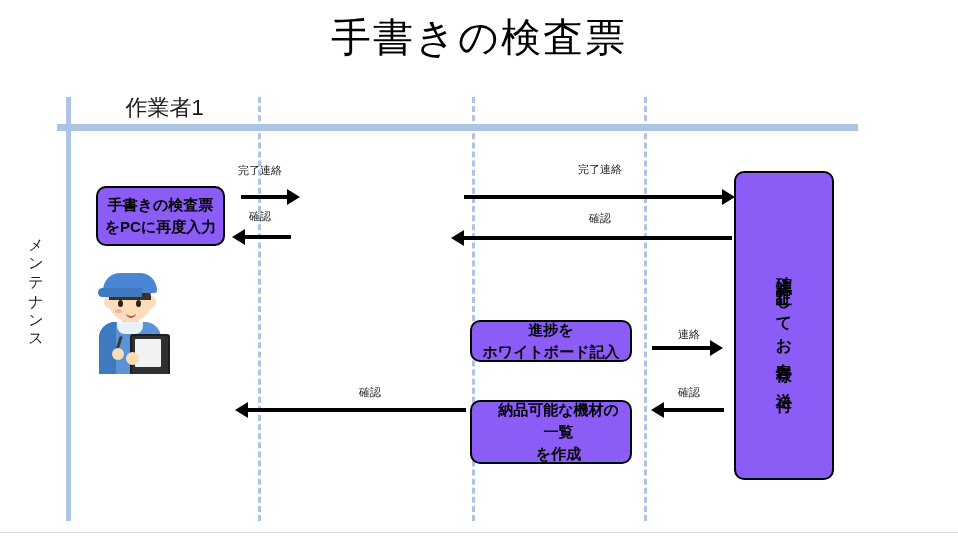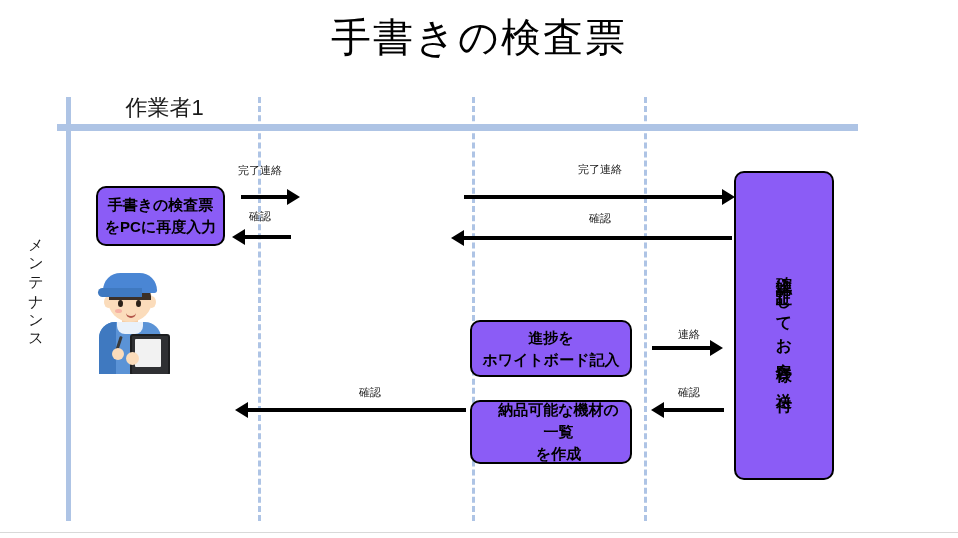--- a/index.html
+++ b/index.html
@@ -253,21 +253,21 @@
     <div class="w-part w-clipboard"></div>
     <div class="w-part w-clip-paper"></div>
     <div class="w-part w-hand-l"></div>
     <div class="w-part w-hand-r"></div>
   </div>
 
   <div class="box" style="left:96px; top:186px; width:129px; height:60px;">手書きの検査票
 をPCに再度入力</div>
 
 
-  <div class="box" style="left:470px; top:320px; width:162px; height:57px;">進捗を
+  <div class="box" style="left:470px; top:320px; width:162px; height:42px;">進捗を
 ホワイトボード記入</div>
 
   <div class="box" style="left:470px; top:400px; width:162px; height:64px;padding-left:21px;">納品可能な機材の一覧
 を作成</div>
 
   <div class="box box-vertical" style="left:734px; top:171px; width:100px; height:309px;">確認・訂正してお客様へ送付</div>
 
   <div class="arrow-label" style="left:222px; top:163px; width:76px;">完了連絡</div>
   <div class="arrow-line" style="left:241px; top:195px; width:46px;"></div>
   <div class="arrow-head-right" style="left:287px; top:189px;"></div>

